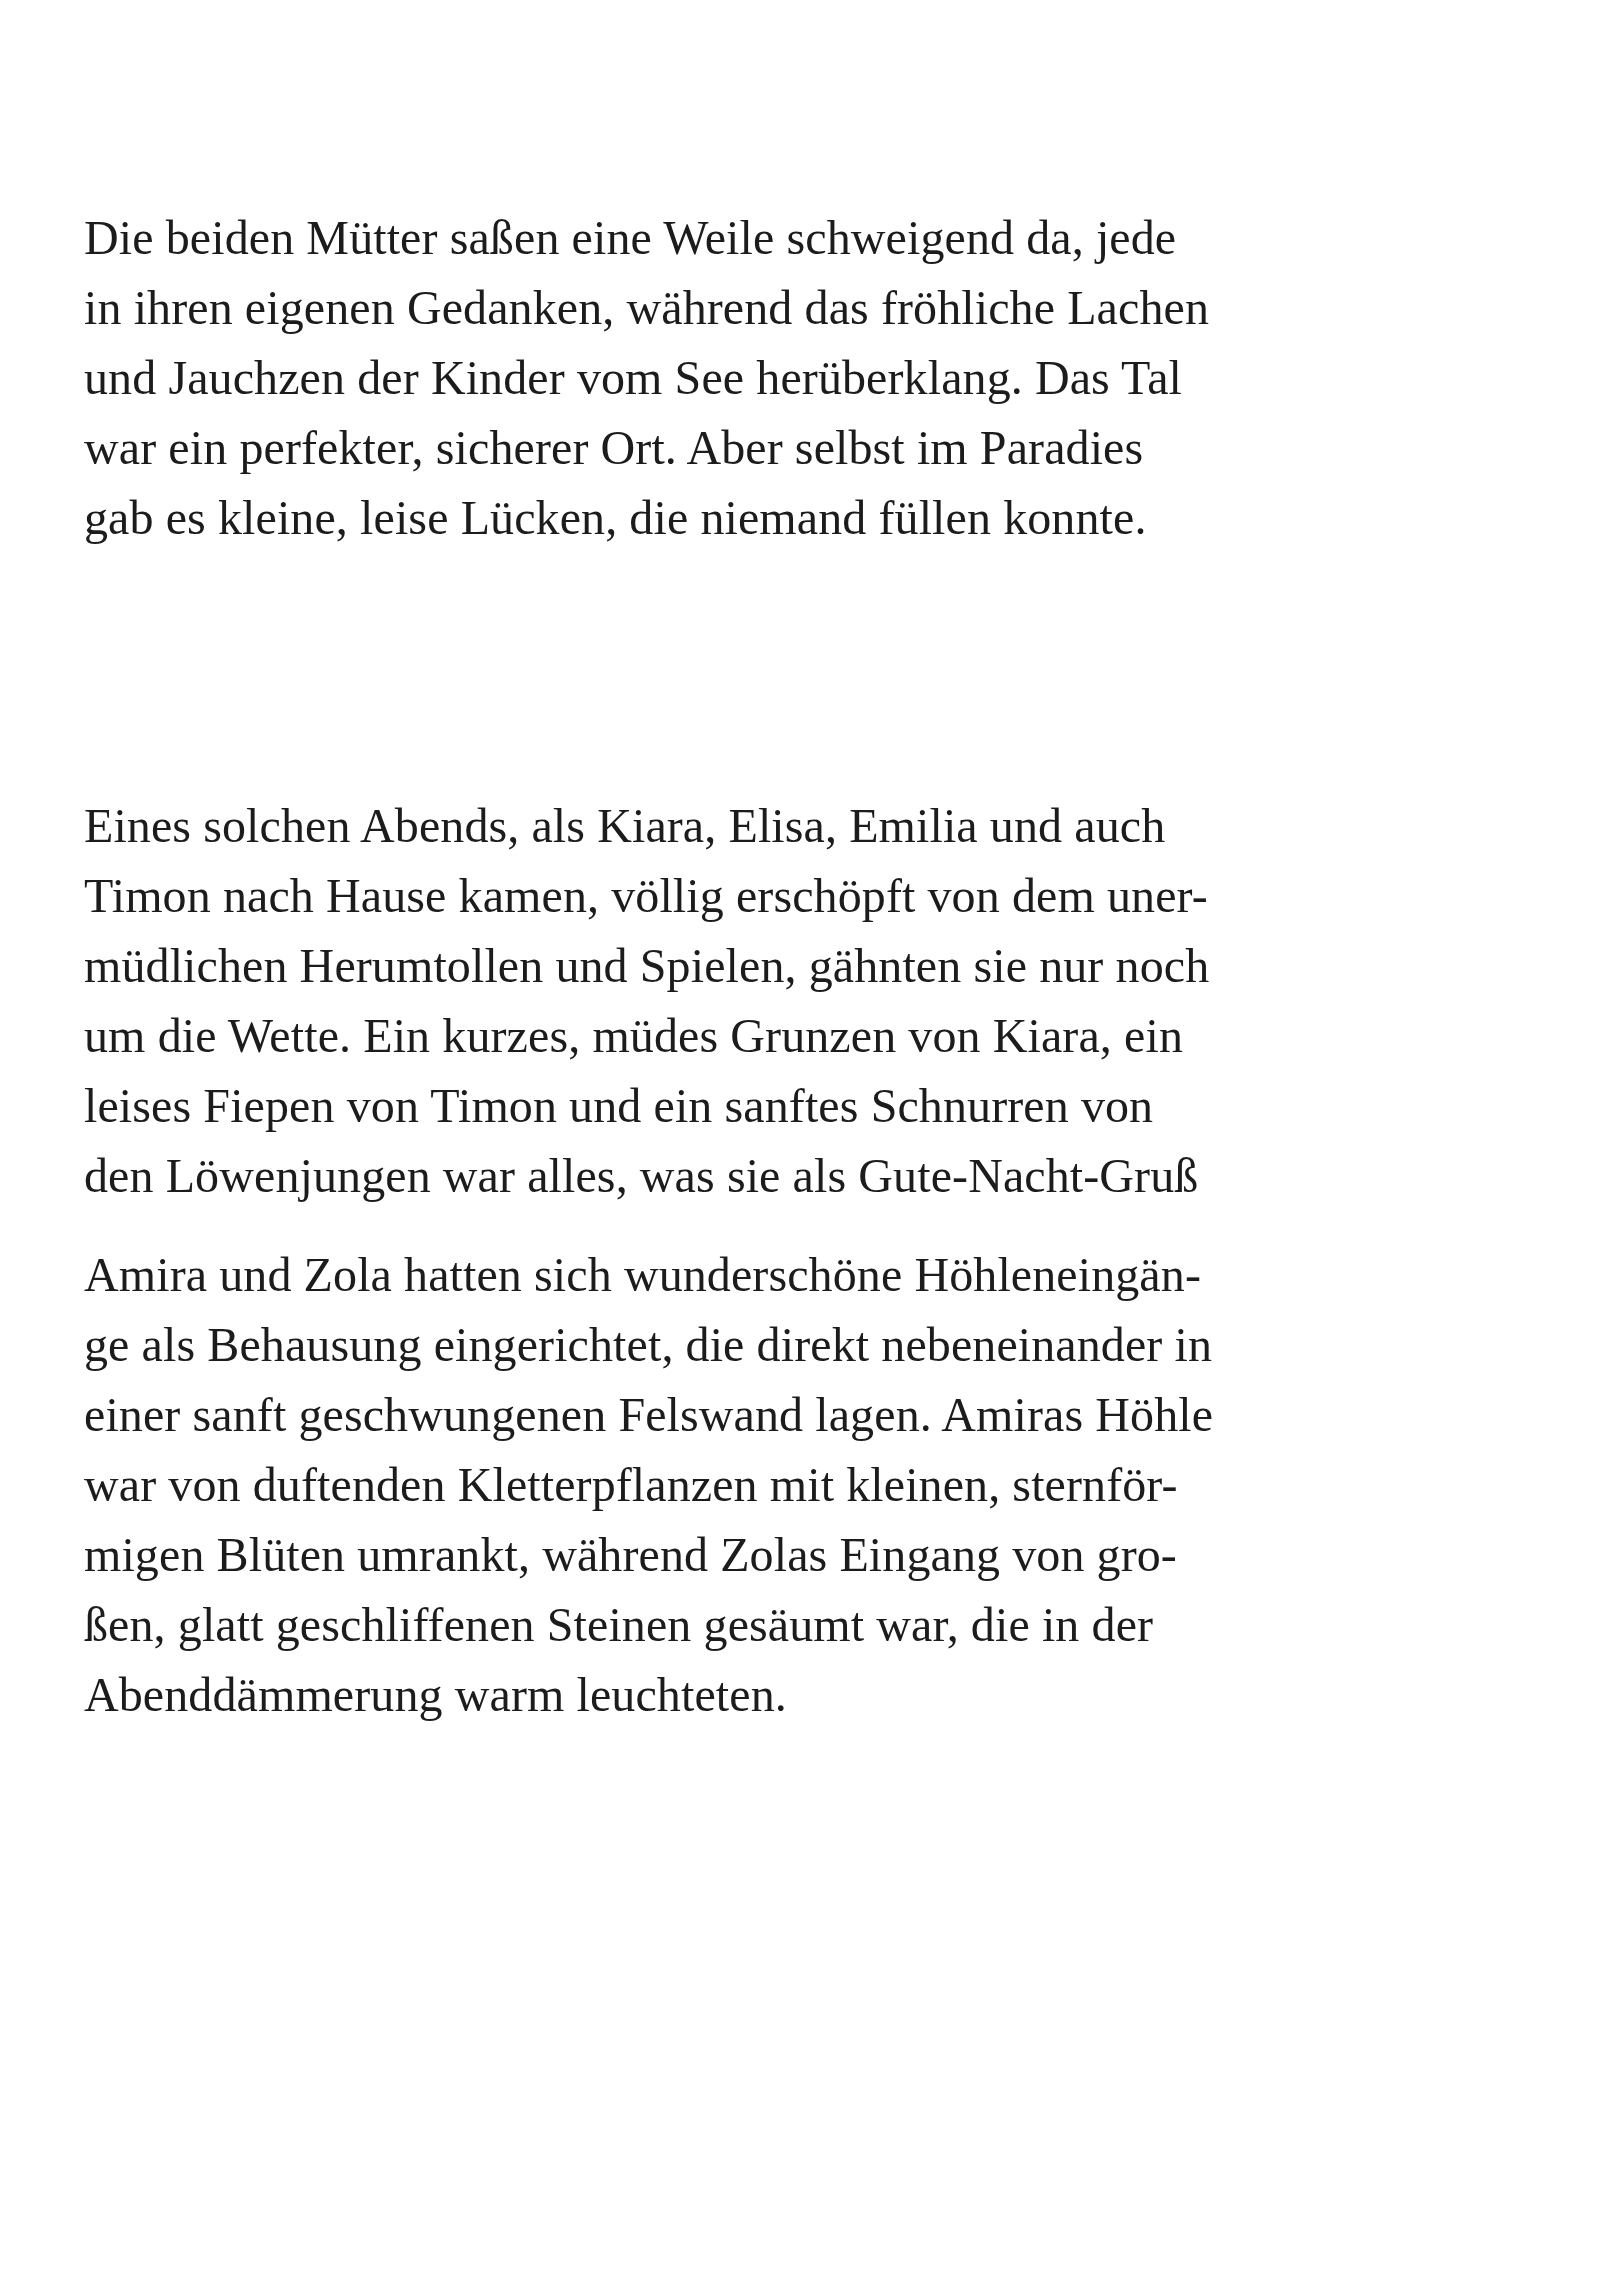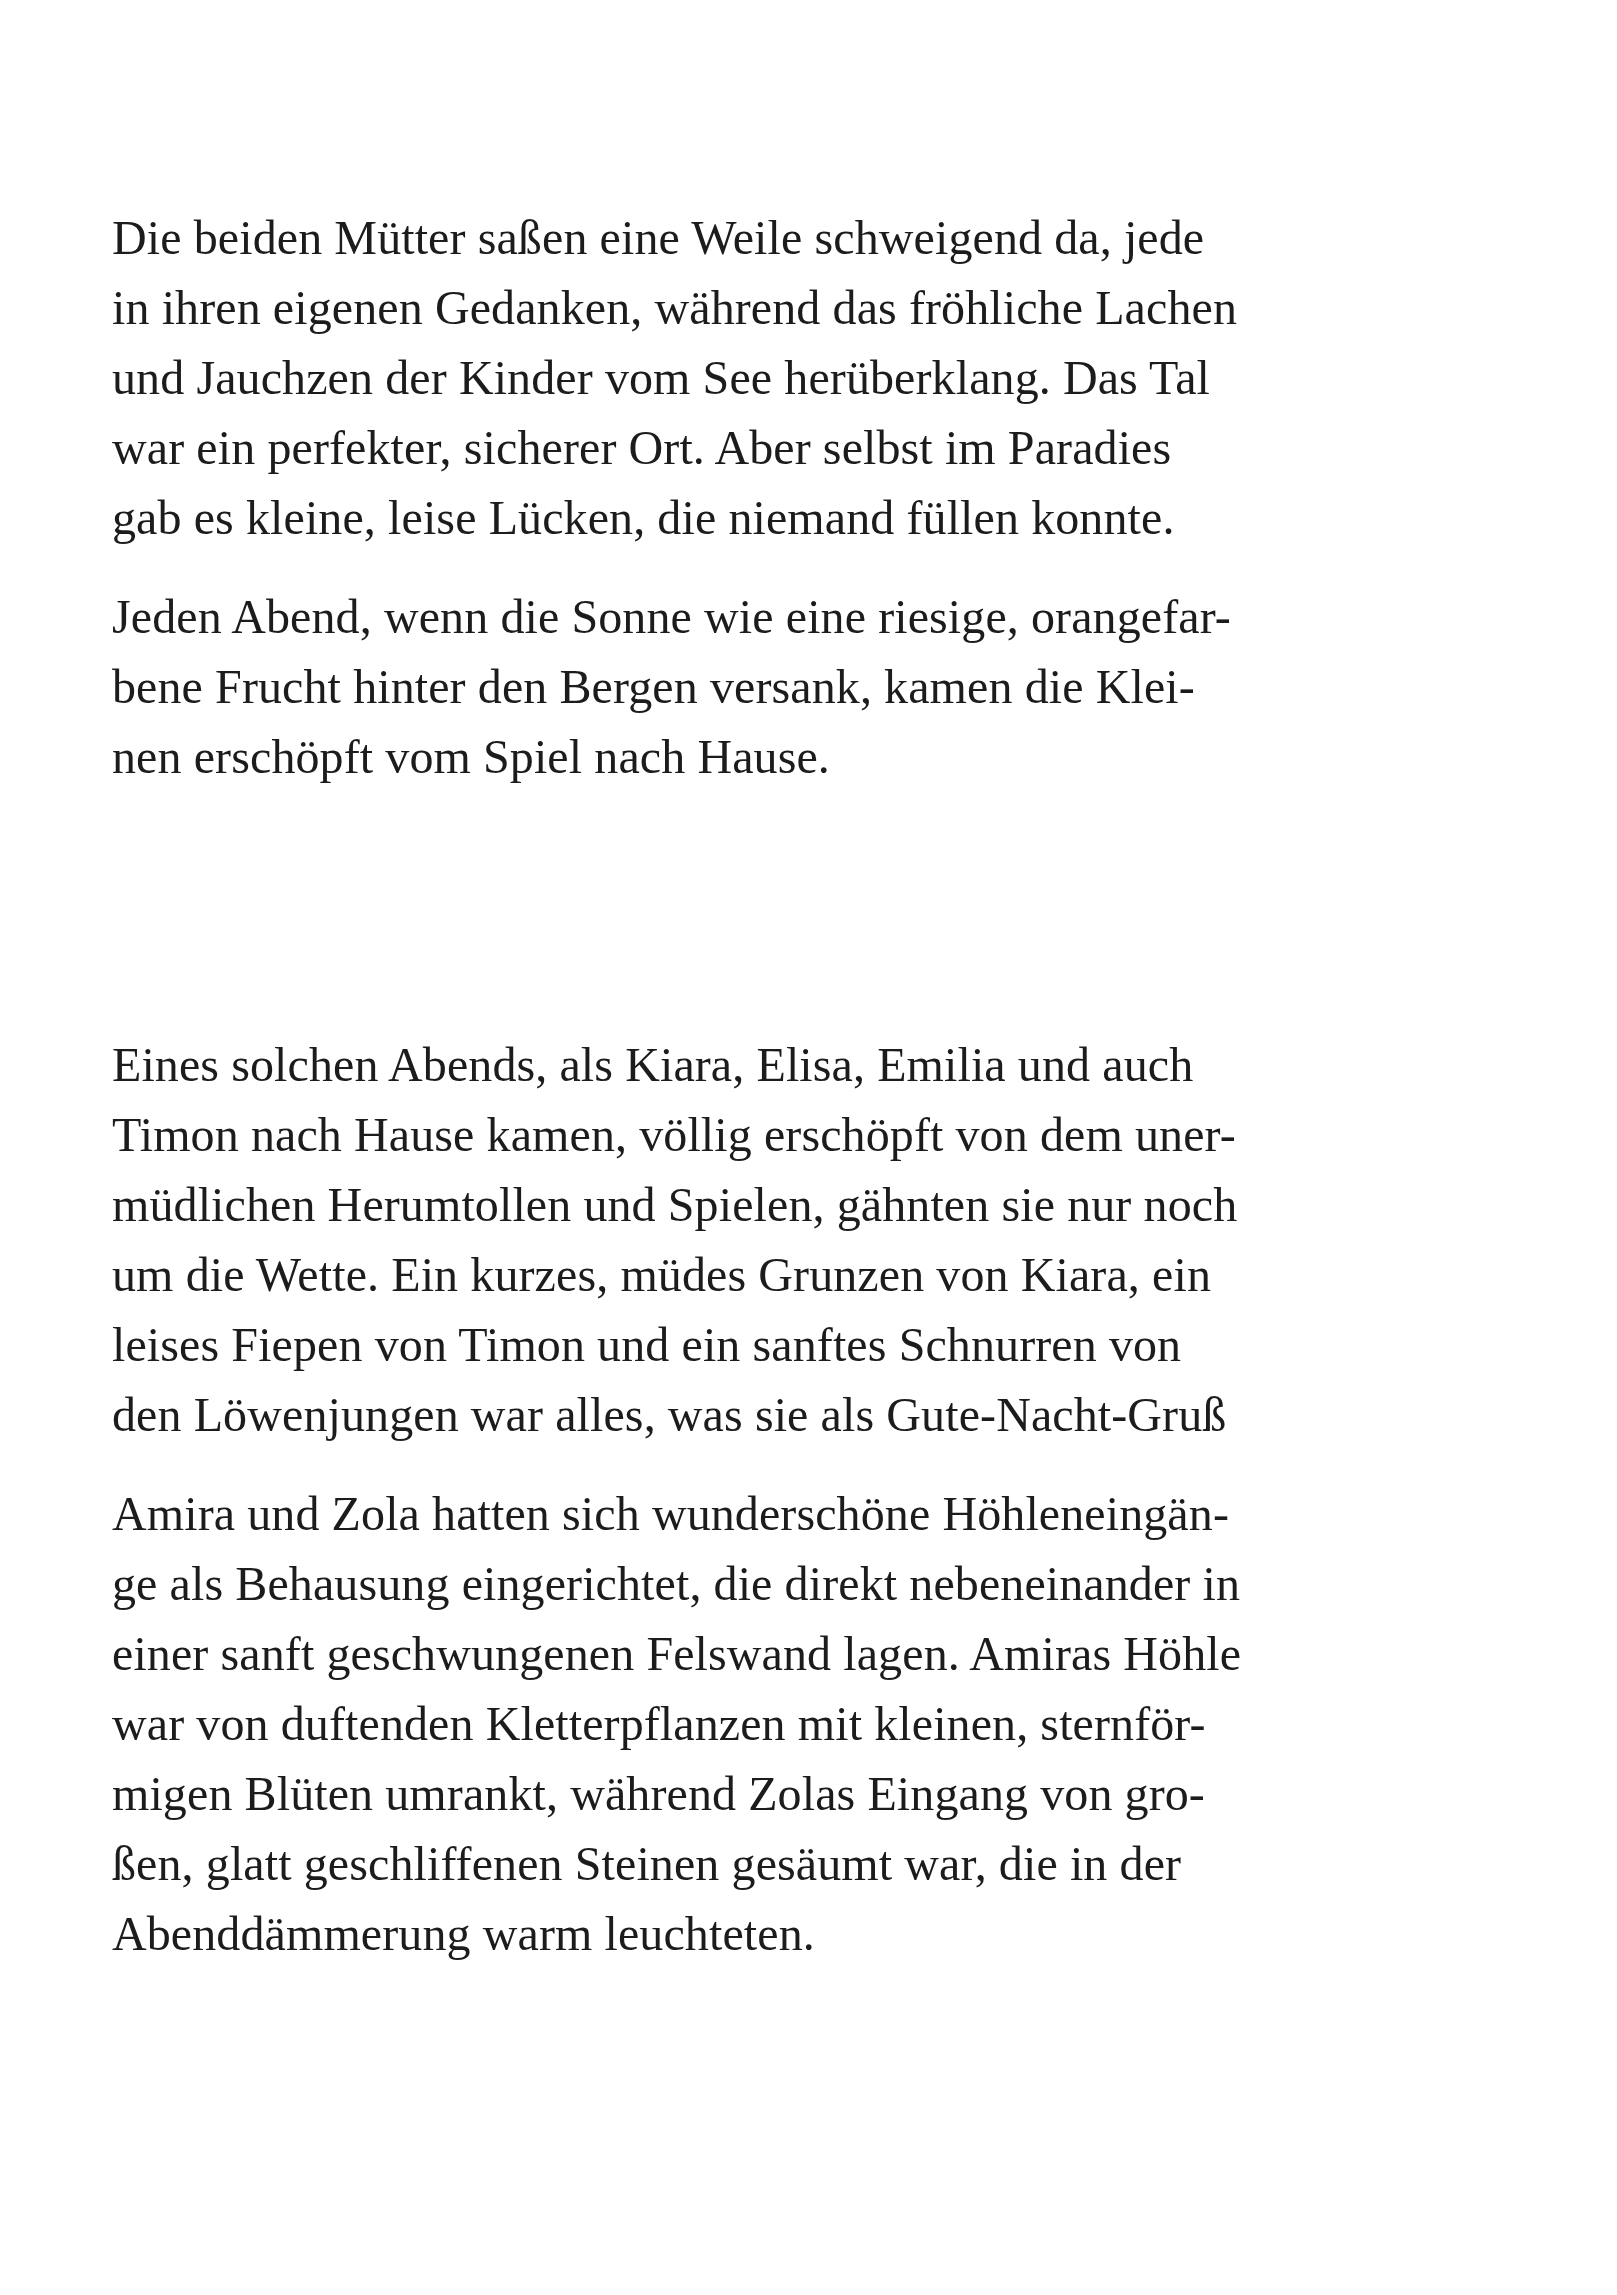--- a/index.html
+++ b/index.html
@@ -6,21 +6,21 @@
     margin: 0;
     padding: 0;
     background: #ffffff;
   }
   .page {
     position: relative;
     width: 1600px;
     height: 2295px;
     background: #ffffff;
     box-sizing: border-box;
-    padding: 203px 153px 0 112px;
+    padding: 203px 153px 0 84px;
     font-family: "Liberation Serif", "DejaVu Serif", serif;
     color: #1c1c1c;
     overflow: hidden;
   }
   .para {
     margin: 0 0 29px 0;
     font-size: 48px;
     line-height: 70px;
     white-space: pre-line;
     text-align: left;
@@ -33,23 +33,20 @@
 </head>
 <body>
 
 <div class="page">
   <p class="para">Die beiden Mütter saßen eine Weile schweigend da, jede
 in ihren eigenen Gedanken, während das fröhliche Lachen
 und Jauchzen der Kinder vom See herüberklang. Das Tal
 war ein perfekter, sicherer Ort. Aber selbst im Paradies
 gab es kleine, leise Lücken, die niemand füllen konnte.</p>
 
-  <p class="para">Jeden Abend, wenn die Sonne wie eine riesige, orangefar-
-bene Frucht hinter den Bergen versank, kamen die Klei-
-nen erschöpft vom Spiel nach Hause.</p>
 
   <div class="section-break"></div>
 
   <p class="para">Eines solchen Abends, als Kiara, Elisa, Emilia und auch
 Timon nach Hause kamen, völlig erschöpft von dem uner-
 müdlichen Herumtollen und Spielen, gähnten sie nur noch
 um die Wette. Ein kurzes, müdes Grunzen von Kiara, ein
 leises Fiepen von Timon und ein sanftes Schnurren von
 den Löwenjungen war alles, was sie als Gute-Nacht-Gruß</p>
 

